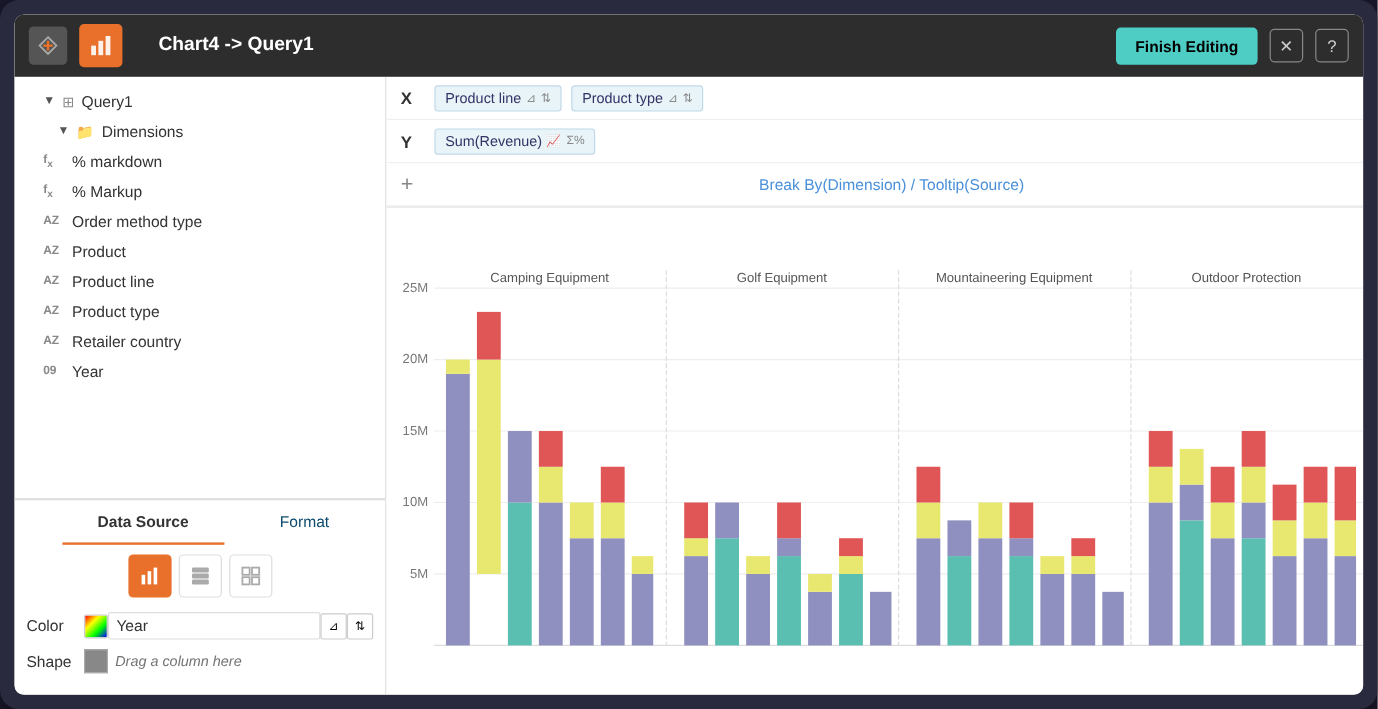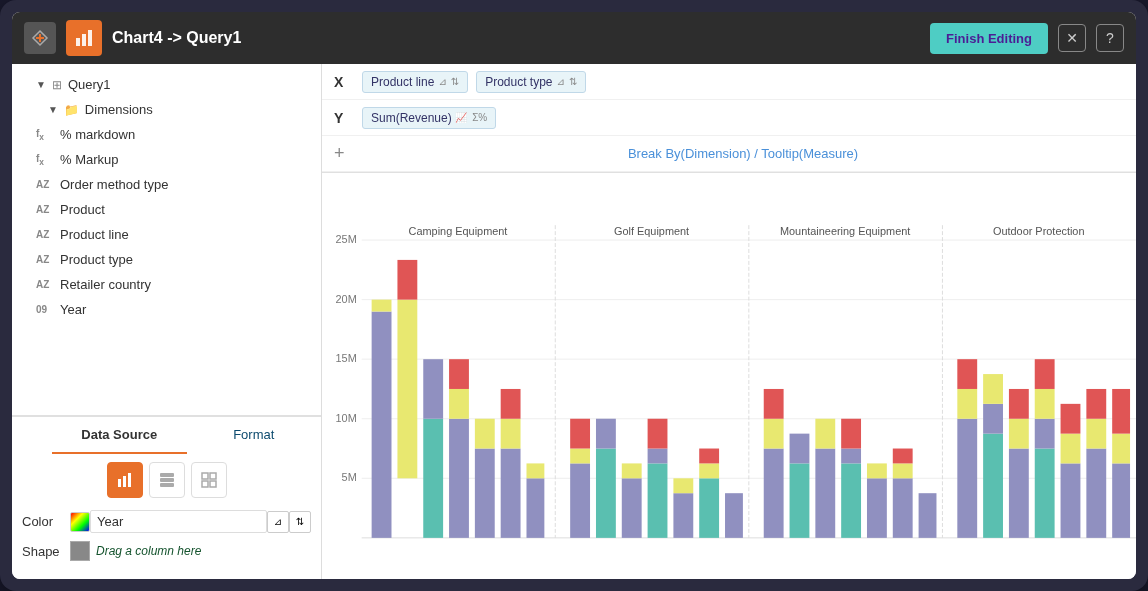--- a/index.html
+++ b/index.html
@@ -60,24 +60,25 @@
       align-items: center;
       justify-content: center;
       color: white;
       font-size: 18px;
     }
     .header-title {
       color: white;
       font-size: 16px;
       font-weight: 600;
       flex: 1;
+      margin-left: 20px;
     }
     .finish-editing-btn {
       background: #4ecdc4;
-      color: #4c1d95;
+      color: #000000;
       border: none;
       padding: 8px 16px;
       border-radius: 4px;
       font-size: 13px;
       font-weight: 600;
       cursor: pointer;
     }
     .header-btn {
       background: transparent;
       border: 1px solid #888;
@@ -211,21 +212,21 @@
       display: flex;
       align-items: center;
       justify-content: center;
       cursor: pointer;
       font-size: 10px;
       border-radius: 2px;
     }
     .drag-placeholder {
       flex: 1;
       font-size: 12px;
-      color: #14532d;
+      color: #737373;
       font-style: italic;
       padding: 3px 6px;
     }
     .shape-box {
       width: 20px;
       height: 20px;
       border: 1px solid #aaa;
       background: #888;
     }
     
@@ -455,21 +456,21 @@
             <span class="axis-label">Y</span>
             <div class="axis-pill">
               <span>Sum(Revenue)</span>
               <span class="pill-icon">📈</span>
               <span class="pill-icon">Σ%</span>
             </div>
           </div>
 
           <div class="axis-row">
             <span class="axis-plus">+</span>
-            <span class="break-by-text">Break By(Dimension) / Tooltip(Measure)</span>
+            <span class="break-by-text">Break By(Dimension) / Tooltip(Source)</span>
           </div>
         </div>
 
         <div class="chart-canvas">
           <svg class="chart-svg" viewBox="0 0 820 320" preserveAspectRatio="xMidYMid meet">
 
             <text x="35" y="18" class="y-axis-label">25M</text>
             <text x="35" y="78" class="y-axis-label">20M</text>
             <text x="35" y="138" class="y-axis-label">15M</text>
             <text x="35" y="198" class="y-axis-label">10M</text>

